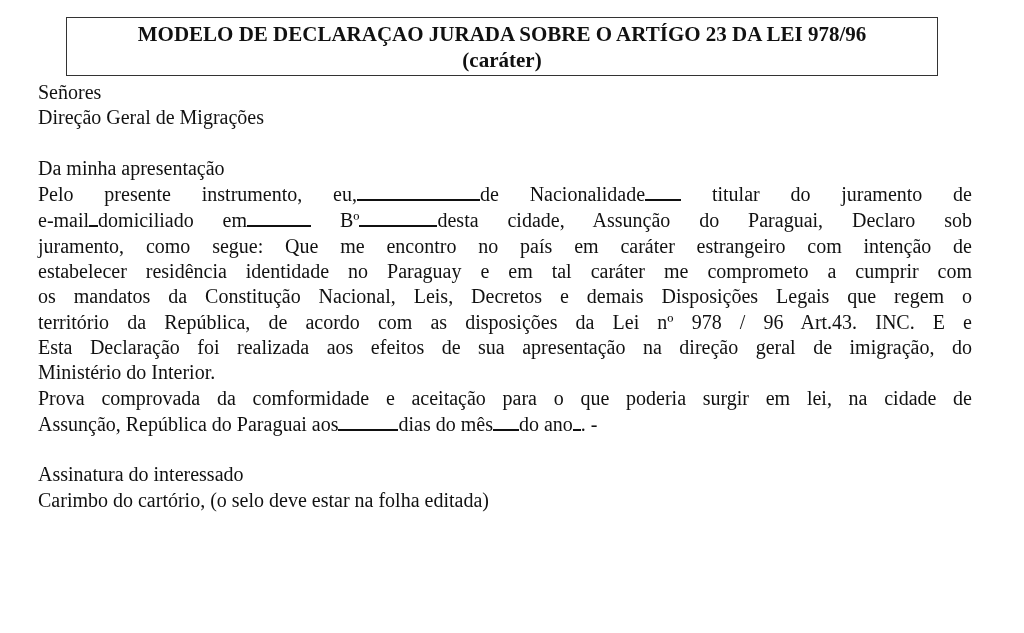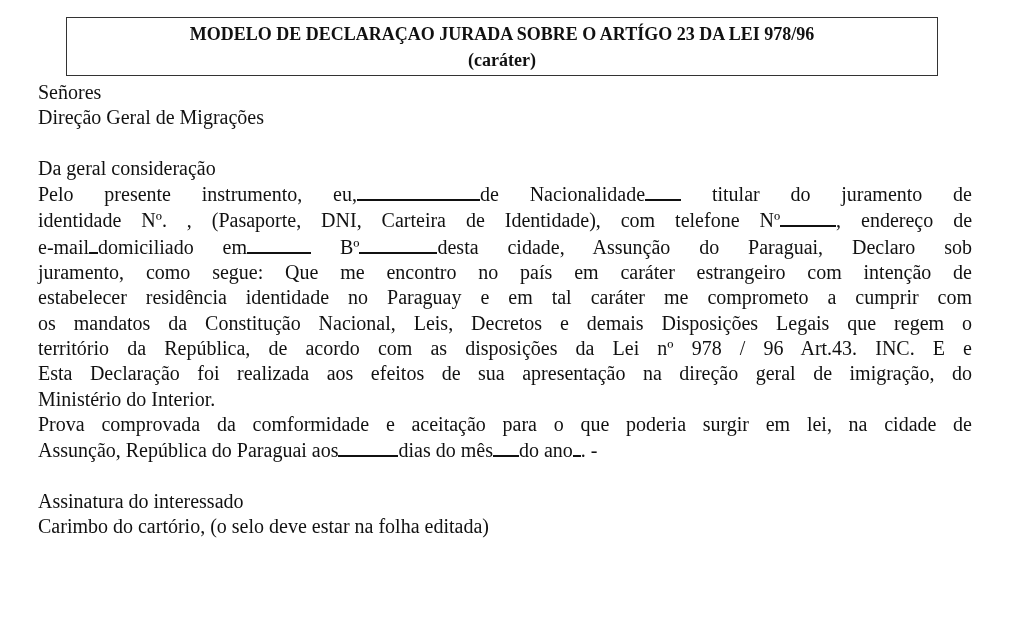--- a/index.html
+++ b/index.html
@@ -1,45 +1,42 @@
 <!DOCTYPE html>
 <html><head>
   <meta charset="utf-8">
   <style>
     html, body { margin: 0; padding: 0; background: #ffffff; }
     body { width: 1024px; height: 633px; overflow: hidden; position: relative;
            font-family: "Liberation Serif", serif; color: #111; }
     .title-box { position: absolute; left: 66px; top: 17px; width: 872px; height: 59px;
                  border: 1.5px solid #333; box-sizing: border-box; text-align: center;
-                 font-weight: bold; font-size: 18px; line-height: 26px; padding-top: 3px; }
+                 font-weight: bold; font-size: 21px; line-height: 26px; padding-top: 3px; }
     .body { position: absolute; left: 38px; top: 80px; width: 934px; font-size: 20px; line-height: 25.3px; }
     .line { white-space: nowrap; }
     .just { text-align: justify; text-align-last: justify; white-space: normal; }
     .blank { display: inline-block; border-bottom: 2px solid #111; vertical-align: baseline; height: 0.9em; }
     .gap { height: 25.3px; }
   </style>
 </head>
 <body>
 
 <div class="title-box">
   <div>MODELO DE DECLARAÇAO JURADA SOBRE O ARTÍGO 23 DA LEI 978/96</div>
   <div>(caráter)</div>
 </div>
 
 <div class="body">
   <div class="line">Señores</div>
   <div class="line">Direção Geral de Migrações</div>
   <div class="gap"></div>
-  <div class="line">Da geral consideração</div>
+  <div class="line">Da minha apresentação</div>
 
   <div class="line just">
     <span>Pelo presente instrumento, eu,</span><span class="blank" style="width:123px"></span><span>de Nacionalidade</span><span class="blank" style="width:36px"></span><span> titular  do  juramento  de</span>
-  </div>
-  <div class="line just">
-    <span>identidade Nº. , (Pasaporte,  DNI, Carteira de Identidade),  com telefone   Nº</span><span class="blank" style="width:56px"></span><span>, endereço de</span>
   </div>
   <div class="line just">
     <span>e-mail</span><span class="blank" style="width:9px"></span><span>domiciliado em</span><span class="blank" style="width:64px"></span><span> Bº</span><span class="blank" style="width:78px"></span><span>desta cidade, Assunção do Paraguai, Declaro sob</span>
   </div>
   <div class="line just">juramento, como segue: Que me encontro no país em caráter estrangeiro com intenção de</div>
   <div class="line just">estabelecer residência identidade no Paraguay e em tal caráter me comprometo a cumprir com</div>
   <div class="line just">os mandatos da Constitução Nacional, Leis, Decretos e demais Disposições Legais que regem o</div>
   <div class="line just">território da República, de acordo com as disposições da Lei nº 978 / 96 Art.43. INC. E e</div>
 
   <div class="line just">Esta Declaração foi realizada aos efeitos de sua apresentação na direção geral de imigração, do</div>

